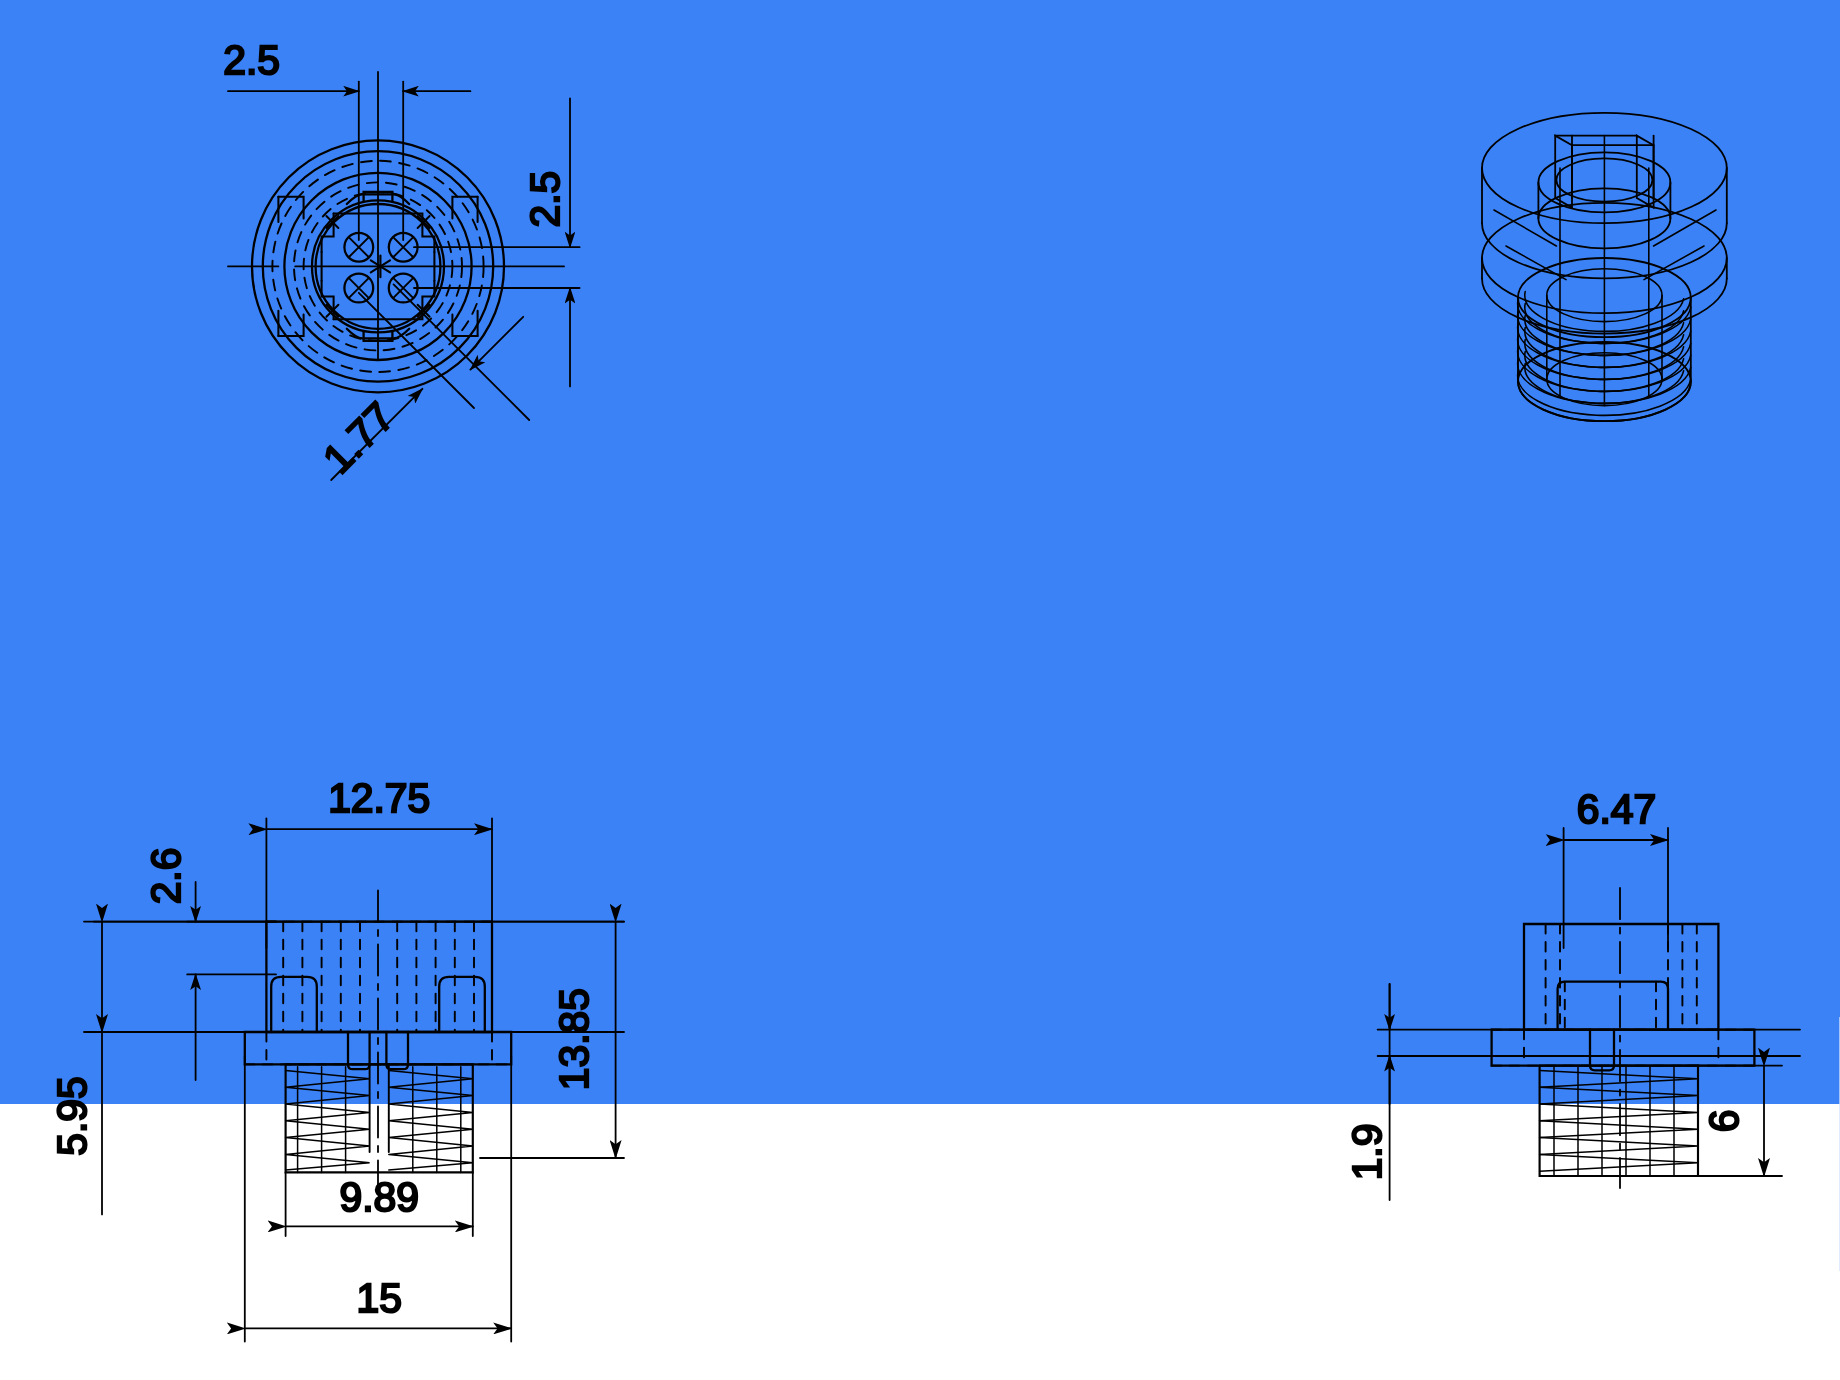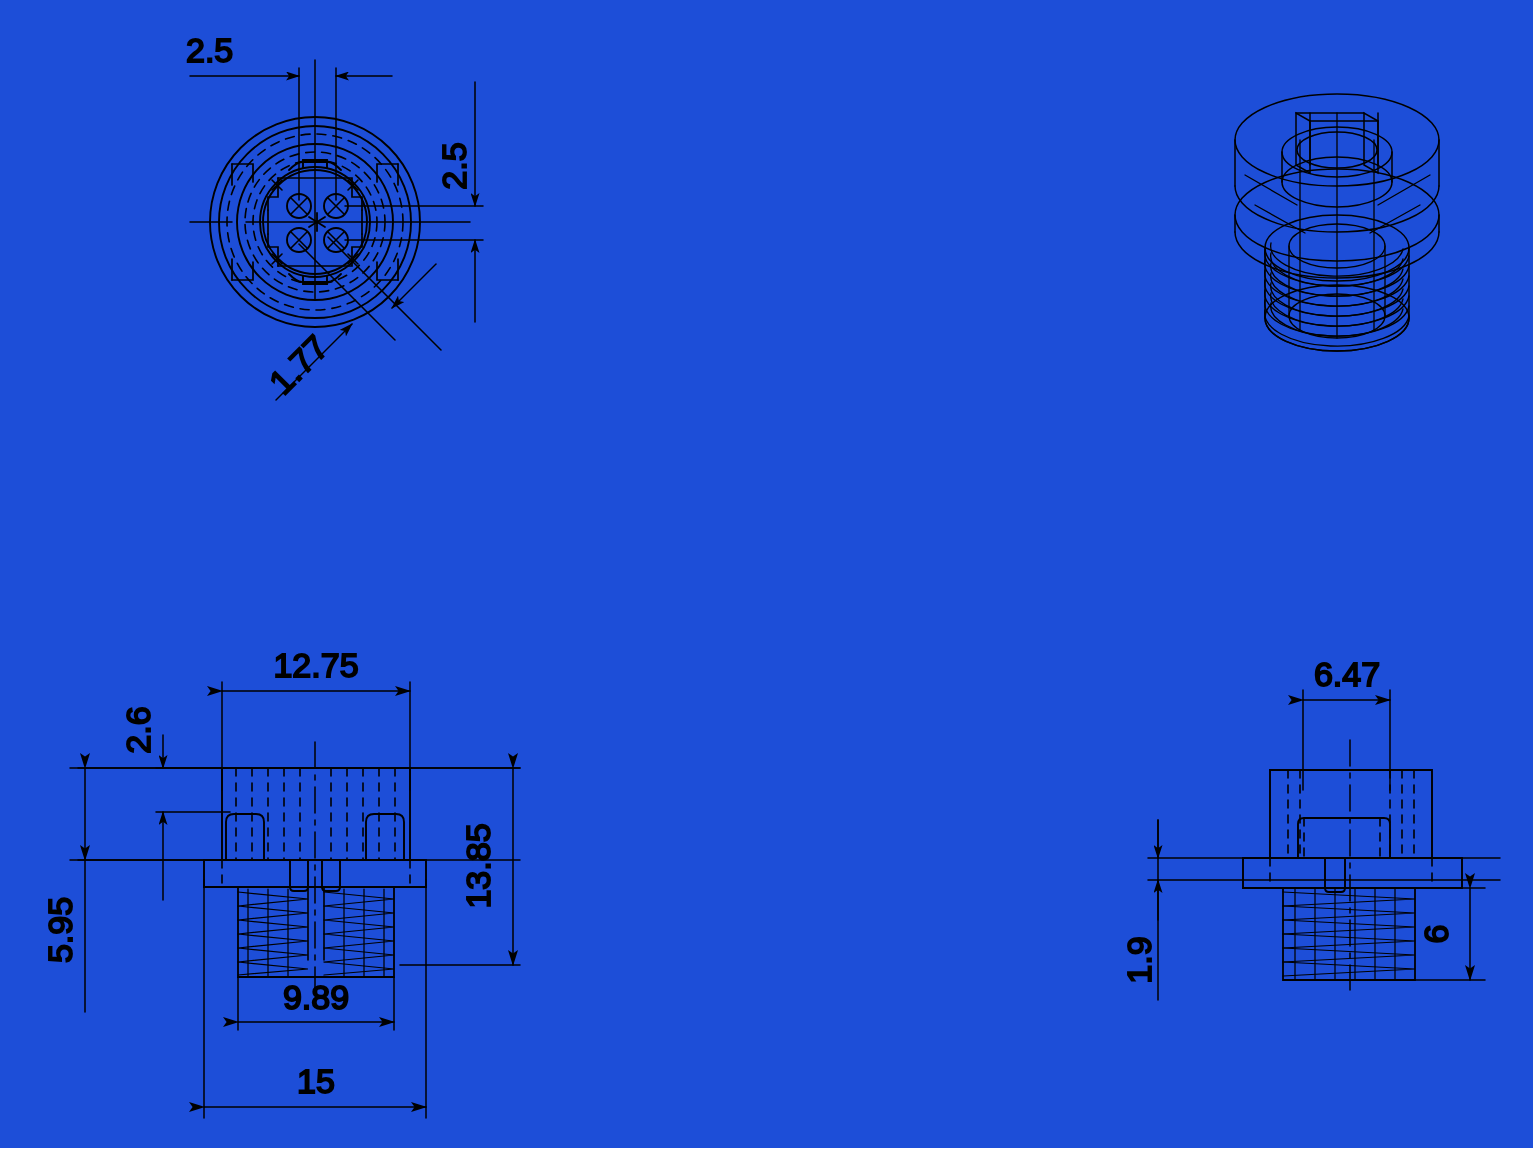--- a/index.html
+++ b/index.html
@@ -1,19 +1,19 @@
 <!DOCTYPE html>
 <html><head>
 <meta charset="utf-8">
 <title>Connector Technical Drawing</title>
 <style>
   html,body{margin:0;padding:0;background:#ffffff;}
   body{width:1533px;height:1150px;overflow:hidden;
        font-family:"Liberation Sans",sans-serif;color:#000;}
-  #sheet{position:relative;width:1533px;height:1148px;background:#1d4ed8;}
+  #sheet{position:relative;width:1533px;height:920px;background:#3b82f6;}
   svg{display:block;}
   .dimtxt{font-family:"Liberation Sans",sans-serif;font-size:34px;fill:#000;}
 </style>
 </head>
 <body>
 
 <div id="sheet">
 <svg width="1533" height="1150" viewBox="0 0 1533 1150" xmlns="http://www.w3.org/2000/svg">
 
   <defs>

